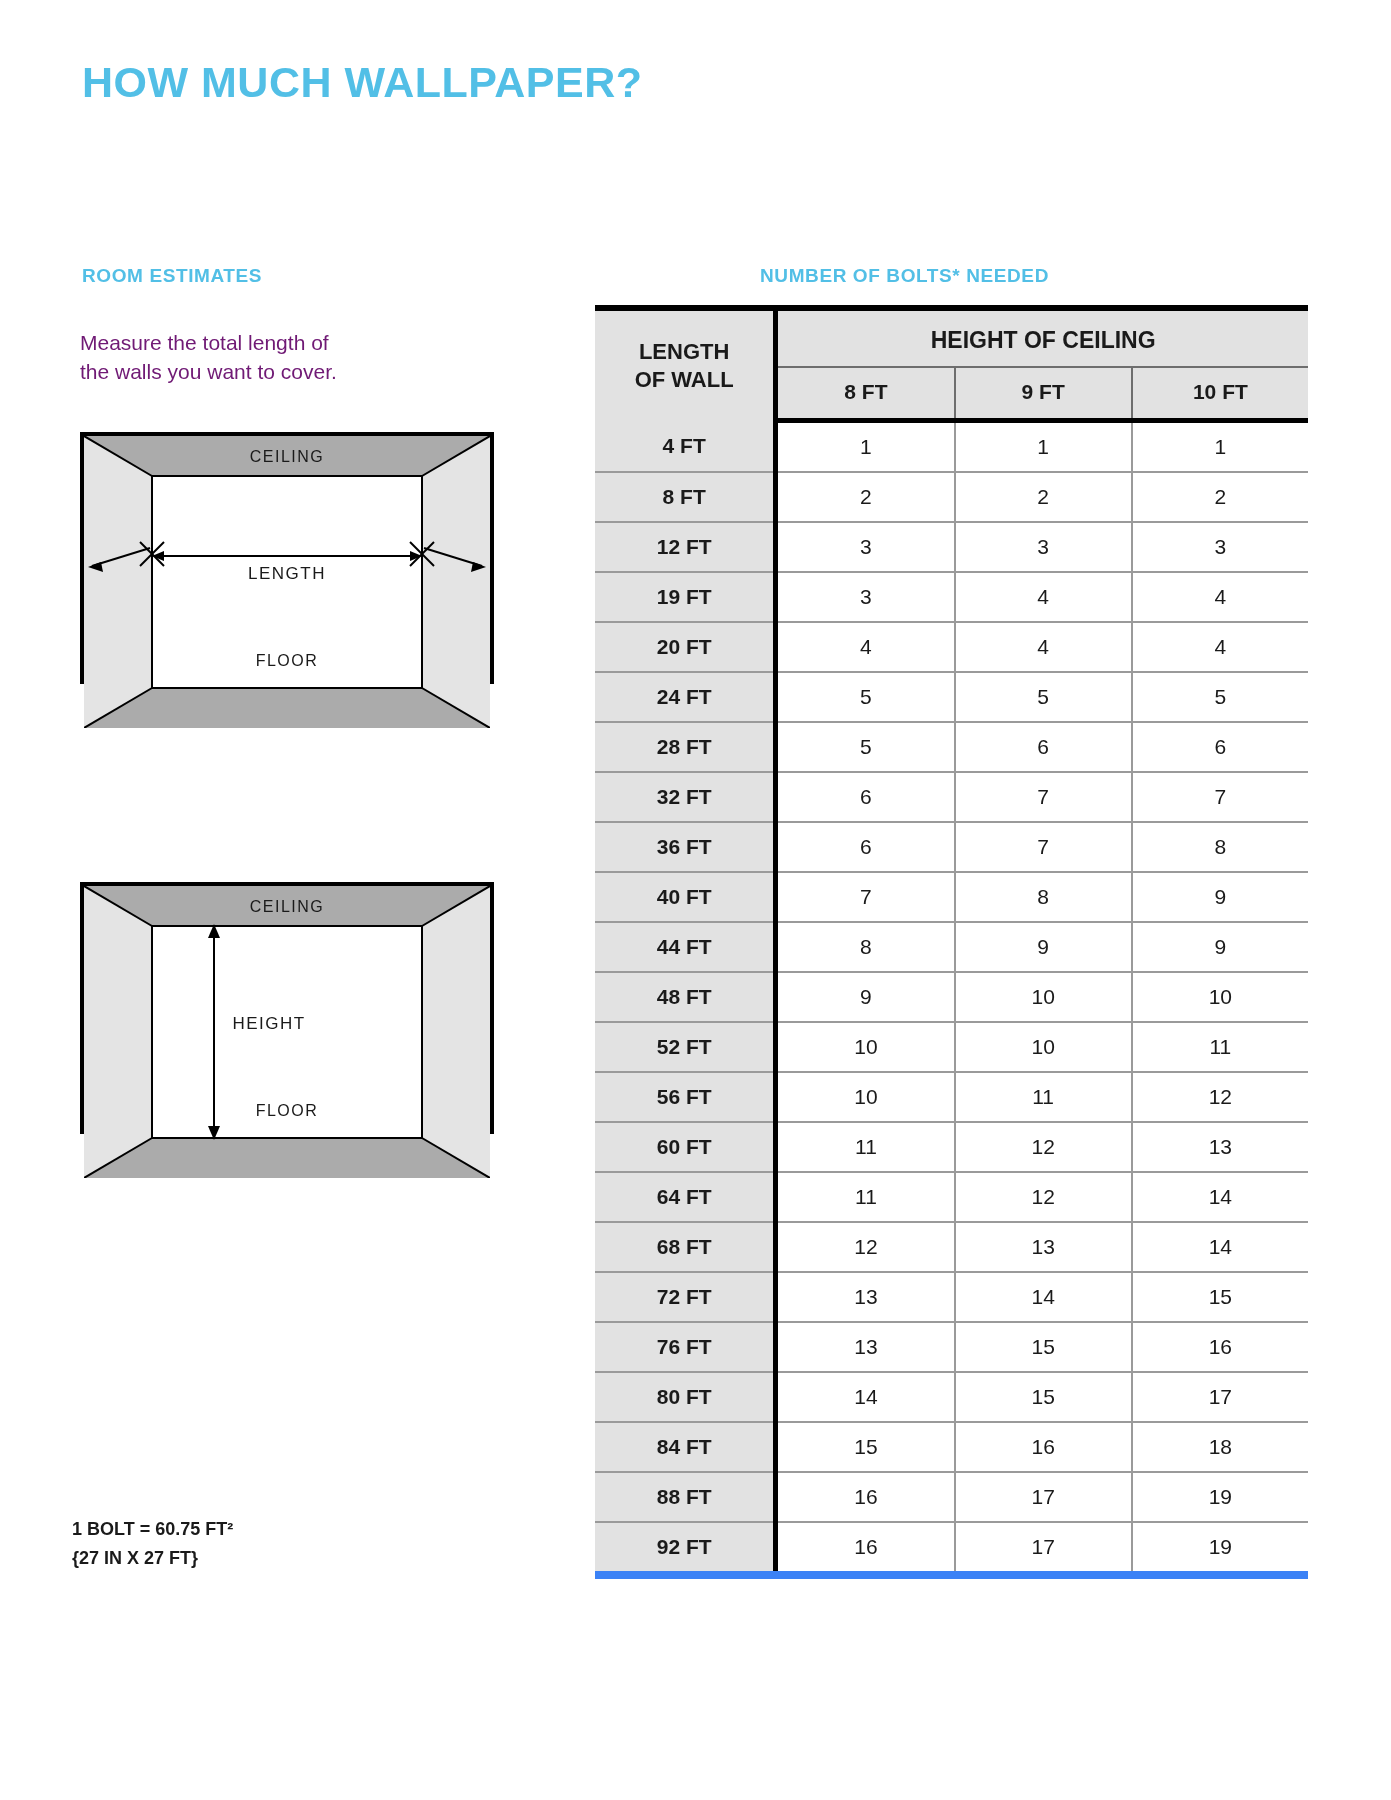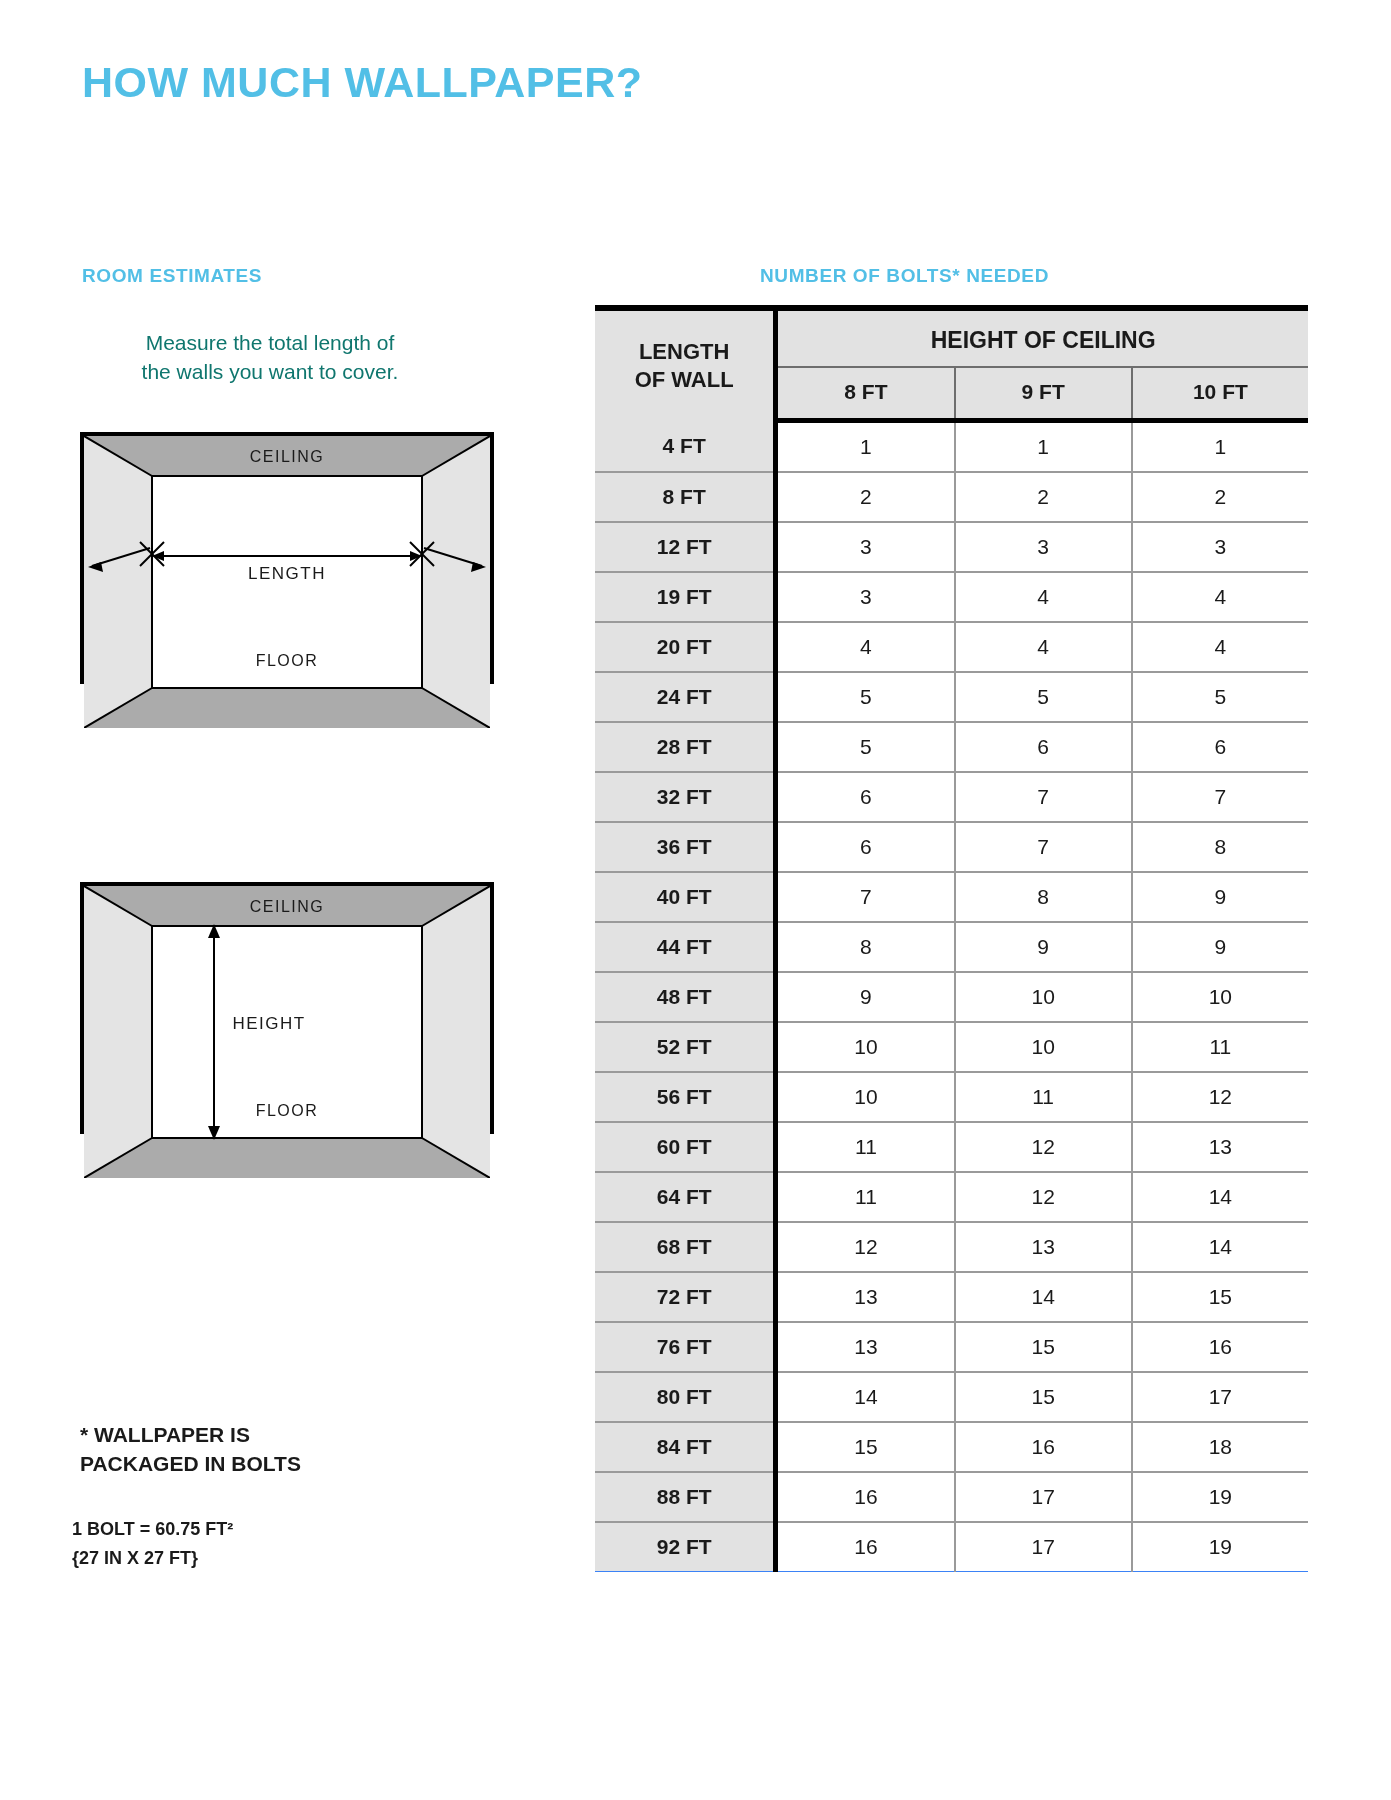--- a/index.html
+++ b/index.html
@@ -42,23 +42,22 @@
   }
   #bolts-head {
     position: absolute;
     left: 760px;
     top: 265px;
   }
   .para {
     position: absolute;
     font-size: 21px;
     line-height: 29px;
-    color: #0f766e;
+    color: #701a75;
     white-space: pre-line;
-    text-align: center;
   }
   #para-1 { left: 80px; top: 328px; width: 380px; }
   #para-2 { left: 80px; top: 778px; width: 380px; }
   #para-3 { left: 80px; top: 1228px; width: 400px; }
 
   .note-bold {
     position: absolute;
     left: 80px;
     top: 1420px;
     font-size: 21px;
@@ -147,21 +146,21 @@
   .val {
     padding: 12px 0;
     border-bottom: 2px solid #9a9a9a;
     width: 178px;
   }
   .val.sep {
     border-left: 2px solid #9a9a9a;
   }
   tr:last-child .row-label,
   tr:last-child .val {
-    border-bottom: 1px solid #3b82f6;
+    border-bottom: 8px solid #3b82f6;
   }
 </style>
 </head>
 <body>
 
 <div class="page">
 
   <div class="title">HOW MUCH WALLPAPER?</div>
 
   <div class="section-head" id="room-estimates-head">ROOM ESTIMATES</div>
@@ -225,22 +224,20 @@
       <line x1="130" y1="46" x2="130" y2="246" stroke="#000" stroke-width="2"></line>
       <polygon points="130,38 124,52 136,52" fill="#000"></polygon>
       <polygon points="130,254 124,240 136,240" fill="#000"></polygon>
     </svg>
     <div style="position:absolute; left:0; top:12px; width:406px; text-align:center; font-size:16px; letter-spacing:1.5px; color:#1a1a1a;">CEILING</div>
     <div style="position:absolute; left:0; bottom:10px; width:406px; text-align:center; font-size:16px; letter-spacing:1.5px; color:#1a1a1a;">FLOOR</div>
     <div style="position:absolute; left:60px; top:128px; width:250px; text-align:center; font-size:17px; letter-spacing:1.5px; color:#1a1a1a;">HEIGHT</div>
   </div>
 
 
-  <div class="note-bold">* WALLPAPER IS
-  PACKAGED IN BOLTS</div>
   <div class="note-bold2">1 BOLT = 60.75 FT²
 {27 IN X 27 FT}</div>
 
   <div class="table-wrap">
     <table class="bolts">
       <thead>
         <tr>
           <th class="lengthwall-cell" rowspan="2">LENGTH
 OF WALL</th>
           <th class="ceiling-head" colspan="3">HEIGHT OF CEILING</th>

